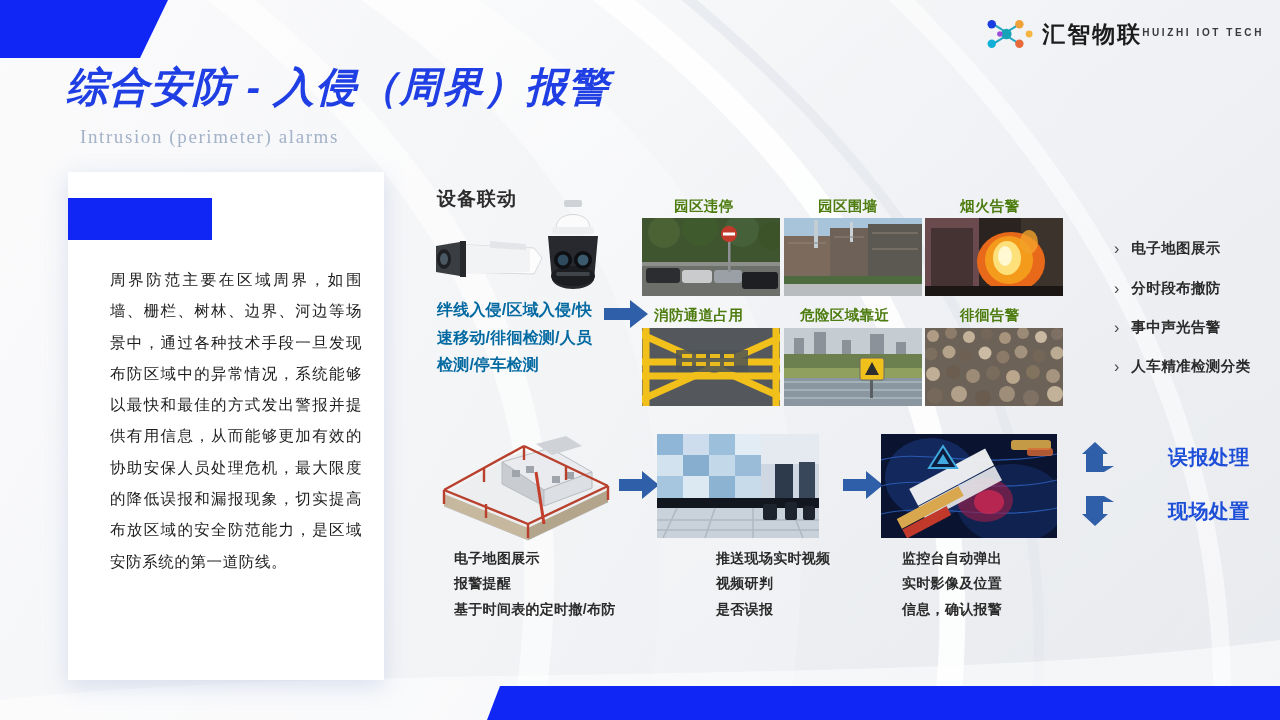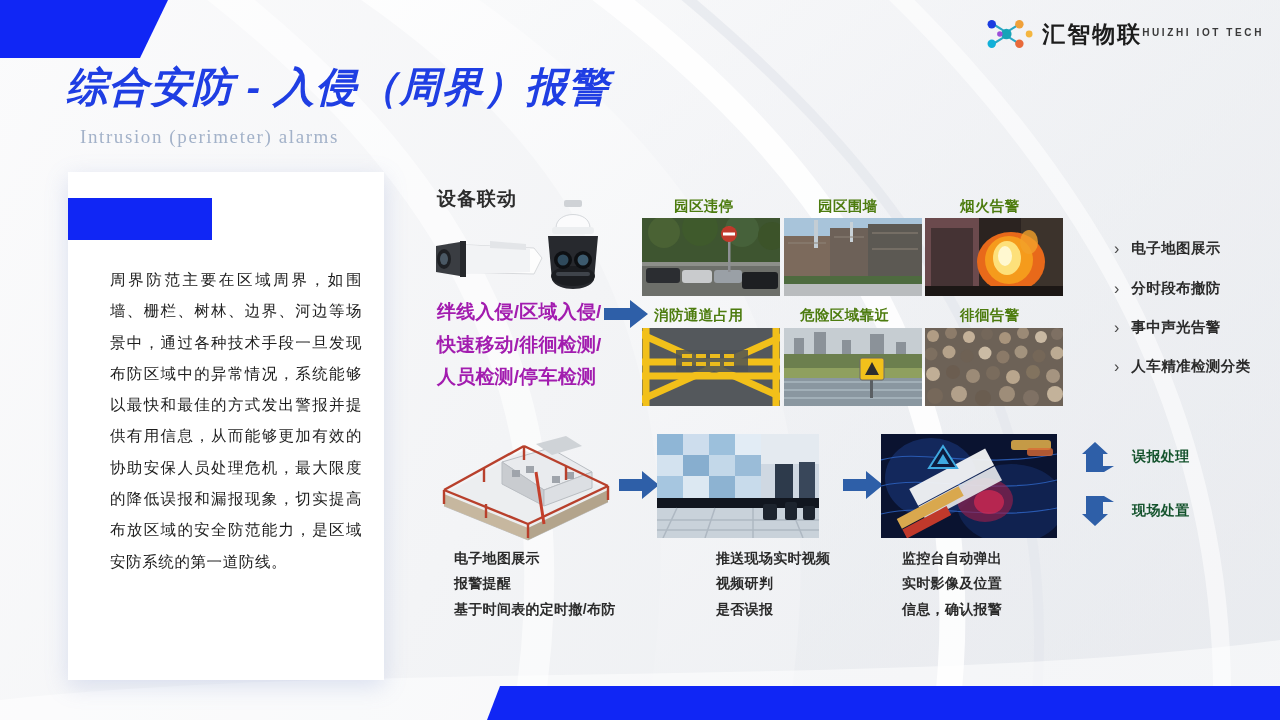--- a/index.html
+++ b/index.html
@@ -71,21 +71,21 @@
     position: absolute; left: 437px; top: 186px;
     font-size: 19px; font-weight: 700; color: #2c2c2c; letter-spacing: 1px;
   }
 
   
   .cam-bullet { position: absolute; left: 430px; top: 228px; width: 122px; height: 62px; }
   .cam-dome   { position: absolute; left: 538px; top: 198px; width: 70px; height: 98px; }
 
   .cam-caption {
     position: absolute; left: 437px; top: 296px; width: 166px;
-    font-size: 19px; font-weight: 700; color: #a21caf; line-height: 1.72;
+    font-size: 16px; font-weight: 700; color: #0369a1; line-height: 1.72;
     letter-spacing: .2px;
   }
 
   
   .arrow-1 { position: absolute; left: 604px; top: 298px; width: 44px; height: 32px; }
 
   
   .grid-cap {
     position: absolute; font-size: 14.5px; font-weight: 700; color: #4d7c0f;
     letter-spacing: .4px; white-space: nowrap;
@@ -99,21 +99,21 @@
 
   
   .flow-img { position: absolute; overflow: hidden; }
   .flow-cap {
     position: absolute; font-size: 14px; font-weight: 700; color: #2b2b2b;
     line-height: 1.82; letter-spacing: .3px; white-space: pre-line;
   }
   .arrow-f { position: absolute; width: 40px; height: 30px; }
 
   .out { position: absolute; display: flex; align-items: center; gap: 16px; }
-  .out .lbl { font-size: 14px; font-weight: 700; color: #14532d; letter-spacing: .4px; white-space: nowrap; }
+  .out .lbl { font-size: 20px; font-weight: 700; color: #1d4ed8; letter-spacing: .4px; white-space: nowrap; margin-left: 36px; }
 </style>
 </head>
 <body>
 
 <div class="bg">
   <svg width="1280" height="720" viewBox="0 0 1280 720">
     <defs>
       <linearGradient id="sw1" x1="0" y1="0" x2="1" y2="1">
         <stop offset="0%" stop-color="#ffffff" stop-opacity=".95"></stop>
         <stop offset="100%" stop-color="#e9ebef" stop-opacity=".6"></stop>

